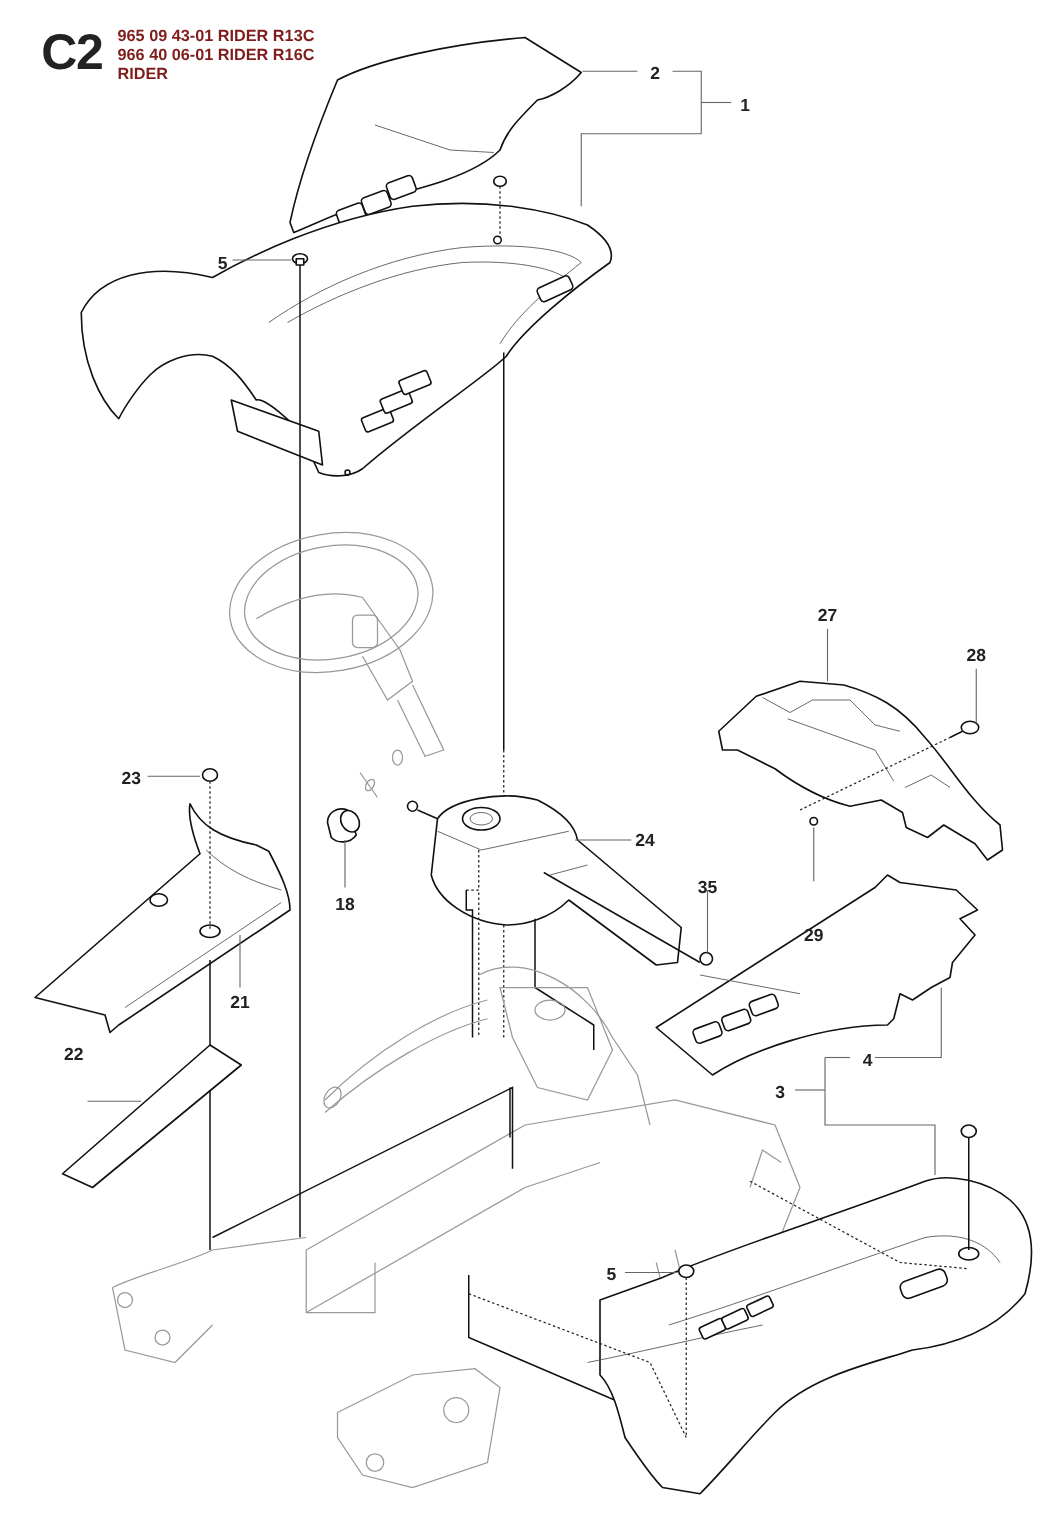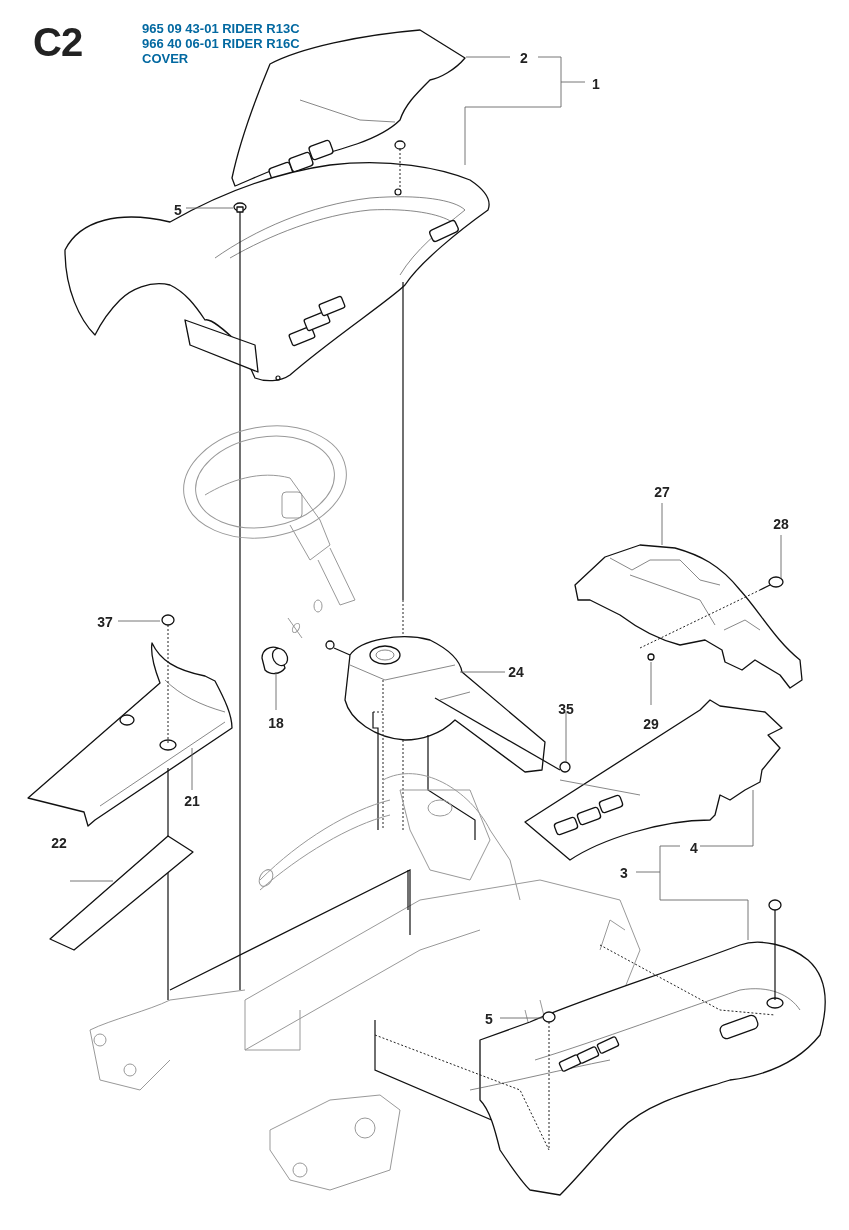--- a/index.html
+++ b/index.html
@@ -1,36 +1,36 @@
 <!DOCTYPE html>
 <html><head>
 <meta charset="utf-8">
 <style>
   html, body { margin: 0; padding: 0; background: #ffffff; }
   body { width: 849px; height: 1230px; position: relative; overflow: hidden; font-family: "Liberation Sans", sans-serif; }
   #stage { position: absolute; left: 0; top: 0; width: 849px; height: 1230px; }
   .code { position: absolute; left: 33px; top: 22px; font-size: 40px; font-weight: bold; color: #222; letter-spacing: -1px; line-height: 40px; }
-  .hdr { position: absolute; left: 94px; font-size: 13px; font-weight: bold; color: #0369a1; line-height: 15px; margin-left: 48px; }
+  .hdr { position: absolute; left: 94px; font-size: 13px; font-weight: bold; color: #7f1d1d; line-height: 15px; }
   .lbl { position: absolute; font-size: 14px; font-weight: bold; color: #222; line-height: 14px; transform: translate(-50%, -50%); white-space: nowrap; }
   .part { fill: #ffffff; stroke: #111; stroke-width: 1.3; stroke-linejoin: round; }
   .thin { fill: none; stroke: #555; stroke-width: 0.7; }
   .lead { fill: none; stroke: #666; stroke-width: 0.9; }
   .dash { fill: none; stroke: #222; stroke-width: 1; stroke-dasharray: 2 2; }
   .solid { fill: none; stroke: #111; stroke-width: 1.2; }
   .ghost { fill: none; stroke: #999; stroke-width: 1; }
 </style>
 </head>
 <body>
 
 <div id="stage">
 
   <div class="code">C2</div>
   <div class="hdr" style="top:21px">965 09 43-01 RIDER R13C</div>
   <div class="hdr" style="top:36px">966 40 06-01 RIDER R16C</div>
-  <div class="hdr" style="top:51px">COVER</div>
+  <div class="hdr" style="top:51px">RIDER</div>
 
   <svg width="849" height="1230" viewBox="0 0 849 1230" style="position:absolute;left:0;top:0">
 
     <g>
       <path class="part" d="M270,64 C300,48 360,35 420,30 L465,58 C455,70 440,78 430,80 C415,95 405,105 400,120 C380,140 340,150 300,160 C270,170 250,180 235,186 L232,178 C240,140 255,100 270,64 Z"></path>
       <path class="thin" d="M300,100 L360,120 L395,122"></path>
       <rect class="part" x="270" y="165" width="22" height="14" rx="3" transform="rotate(-20 281 172)"></rect>
       <rect class="part" x="290" y="155" width="22" height="14" rx="3" transform="rotate(-20 301 162)"></rect>
       <rect class="part" x="310" y="143" width="22" height="14" rx="3" transform="rotate(-20 321 150)"></rect>
     </g>
@@ -209,24 +209,24 @@
     </g>
     <path class="dash" d="M600,945 L720,1010 L775,1015"></path>
     <path class="dash" d="M375,1035 L520,1090 L549,1150"></path>
   </svg>
 
   <div class="lbl" style="left:524px;top:58px">2</div>
   <div class="lbl" style="left:596px;top:84px">1</div>
   <div class="lbl" style="left:178px;top:210px">5</div>
   <div class="lbl" style="left:662px;top:492px">27</div>
   <div class="lbl" style="left:781px;top:524px">28</div>
-  <div class="lbl" style="left:105px;top:622px">37</div>
+  <div class="lbl" style="left:105px;top:622px">23</div>
   <div class="lbl" style="left:516px;top:672px">24</div>
   <div class="lbl" style="left:566px;top:709px">35</div>
   <div class="lbl" style="left:276px;top:723px">18</div>
-  <div class="lbl" style="left:651px;top:724px">29</div>
+  <div class="lbl" style="left:651px;top:748px">29</div>
   <div class="lbl" style="left:192px;top:801px">21</div>
   <div class="lbl" style="left:694px;top:848px">4</div>
   <div class="lbl" style="left:624px;top:873px">3</div>
   <div class="lbl" style="left:59px;top:843px">22</div>
   <div class="lbl" style="left:489px;top:1019px">5</div>
 
 </div>
 
 </body></html>

